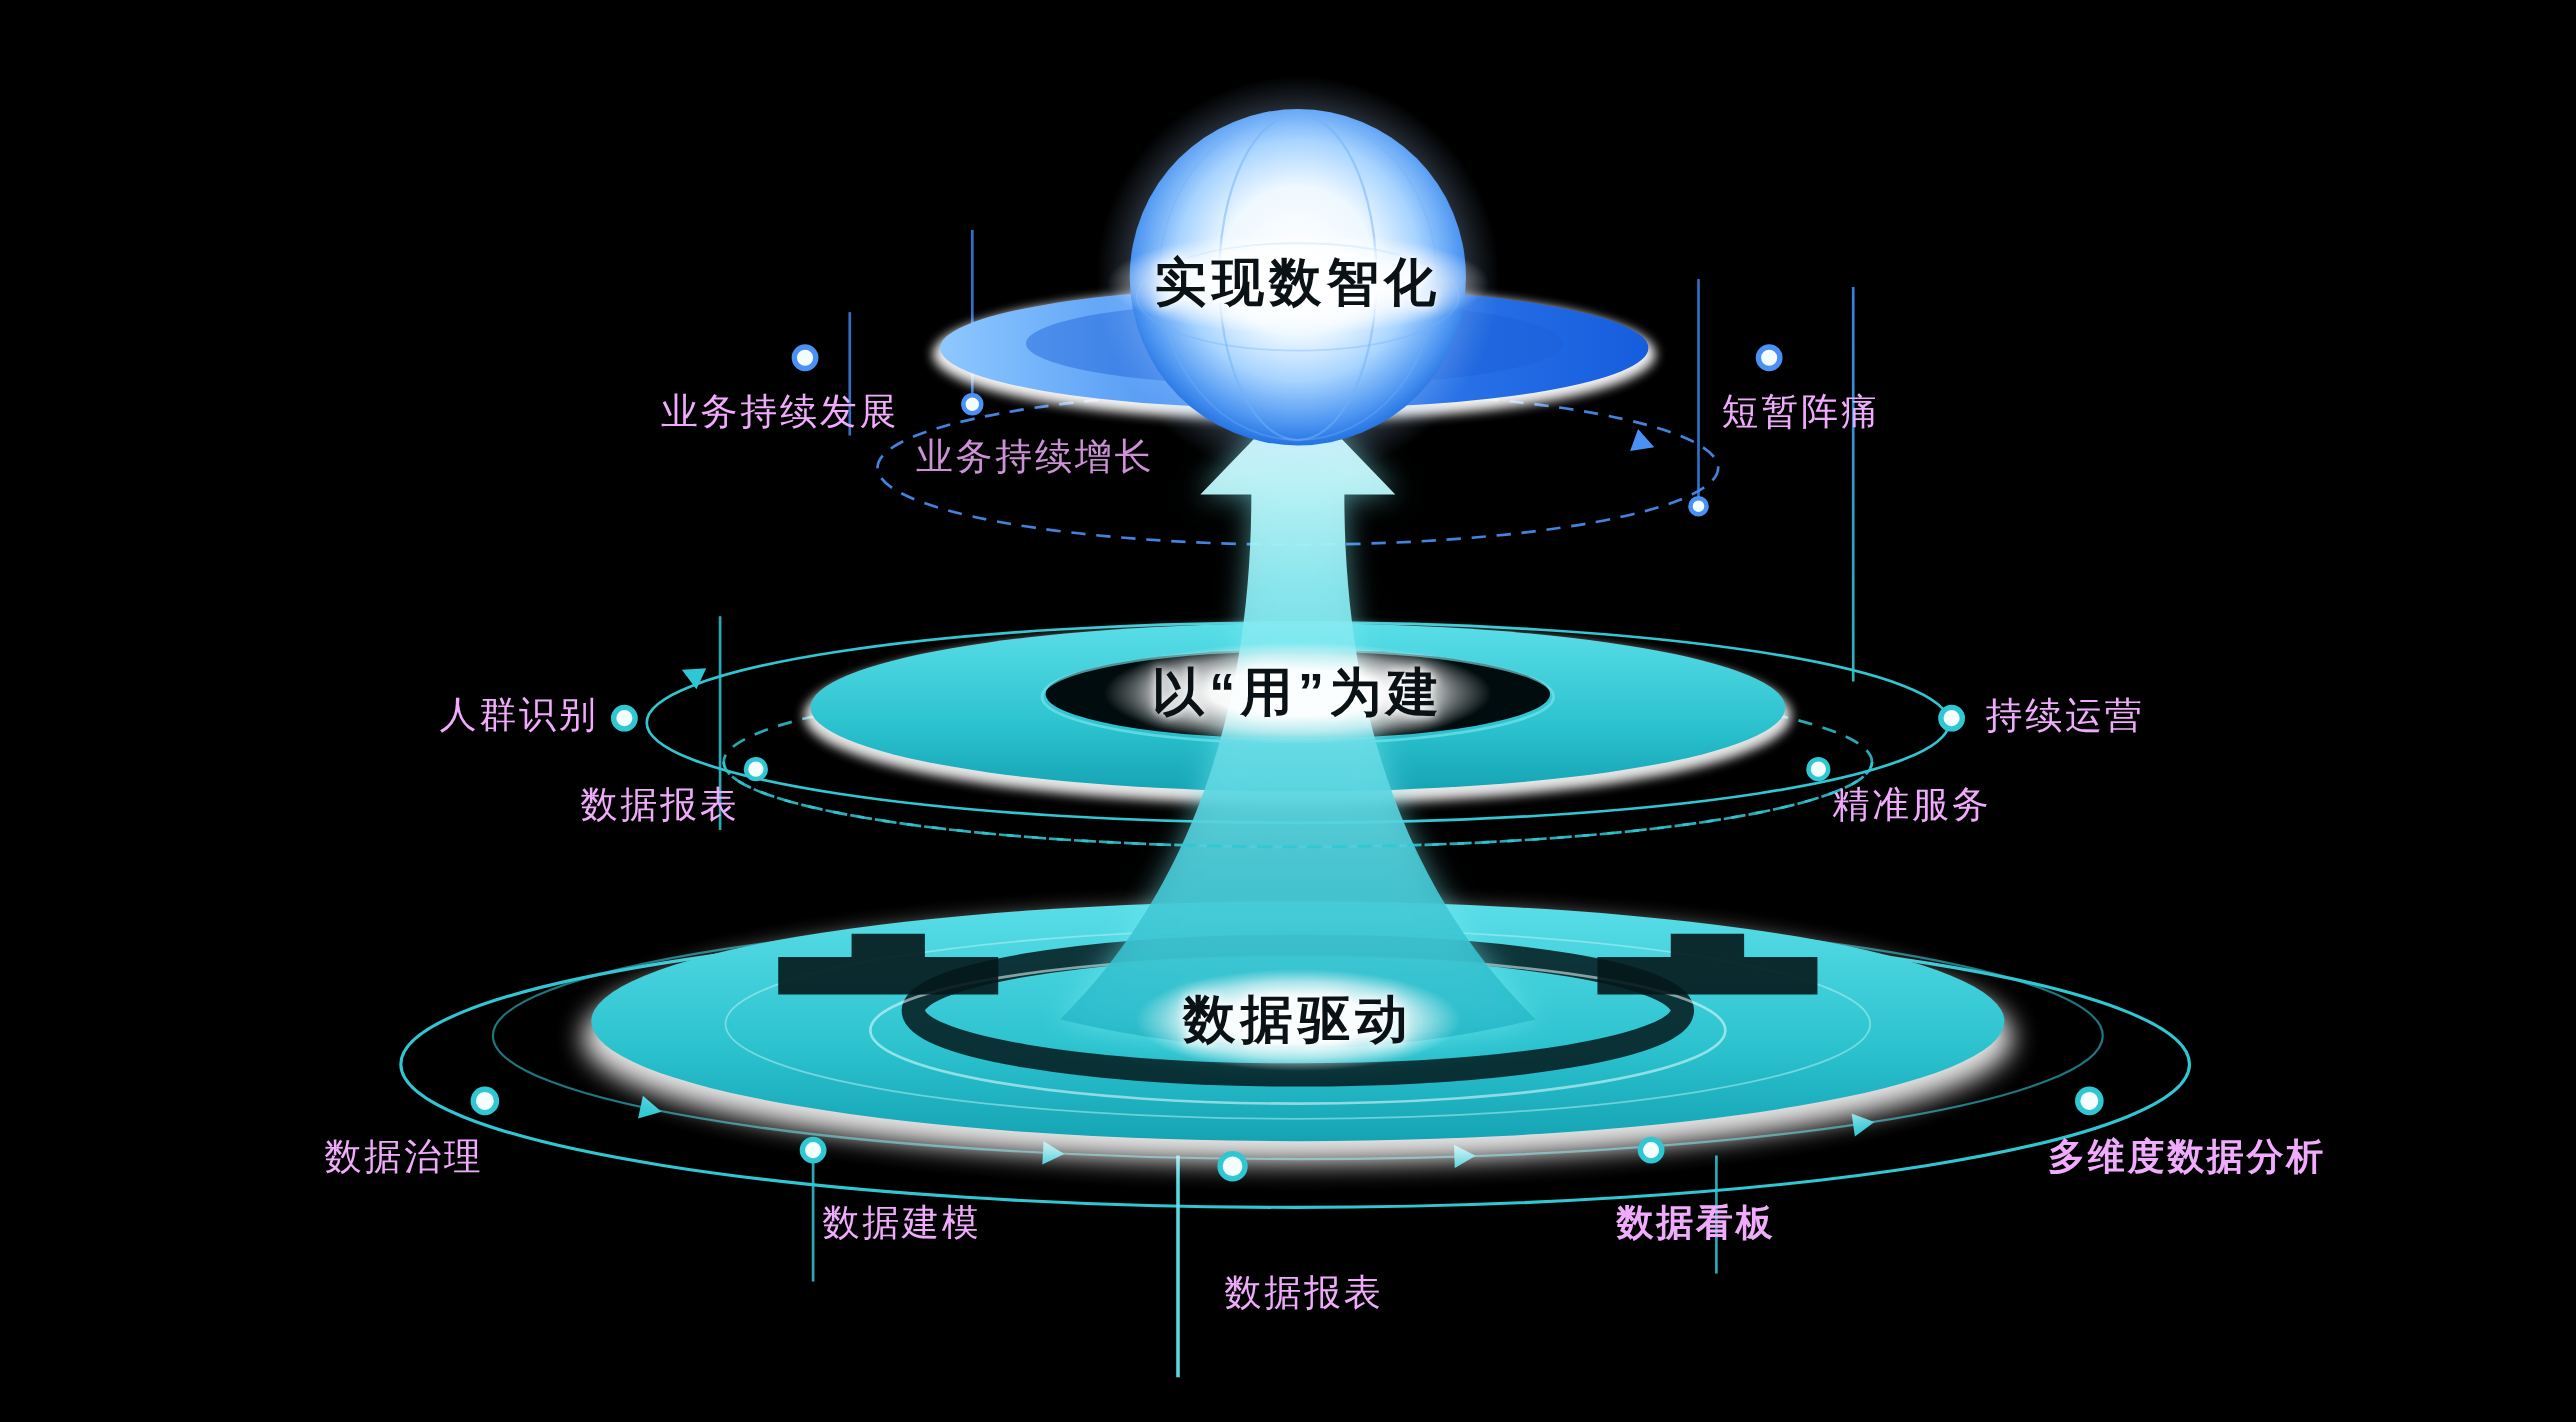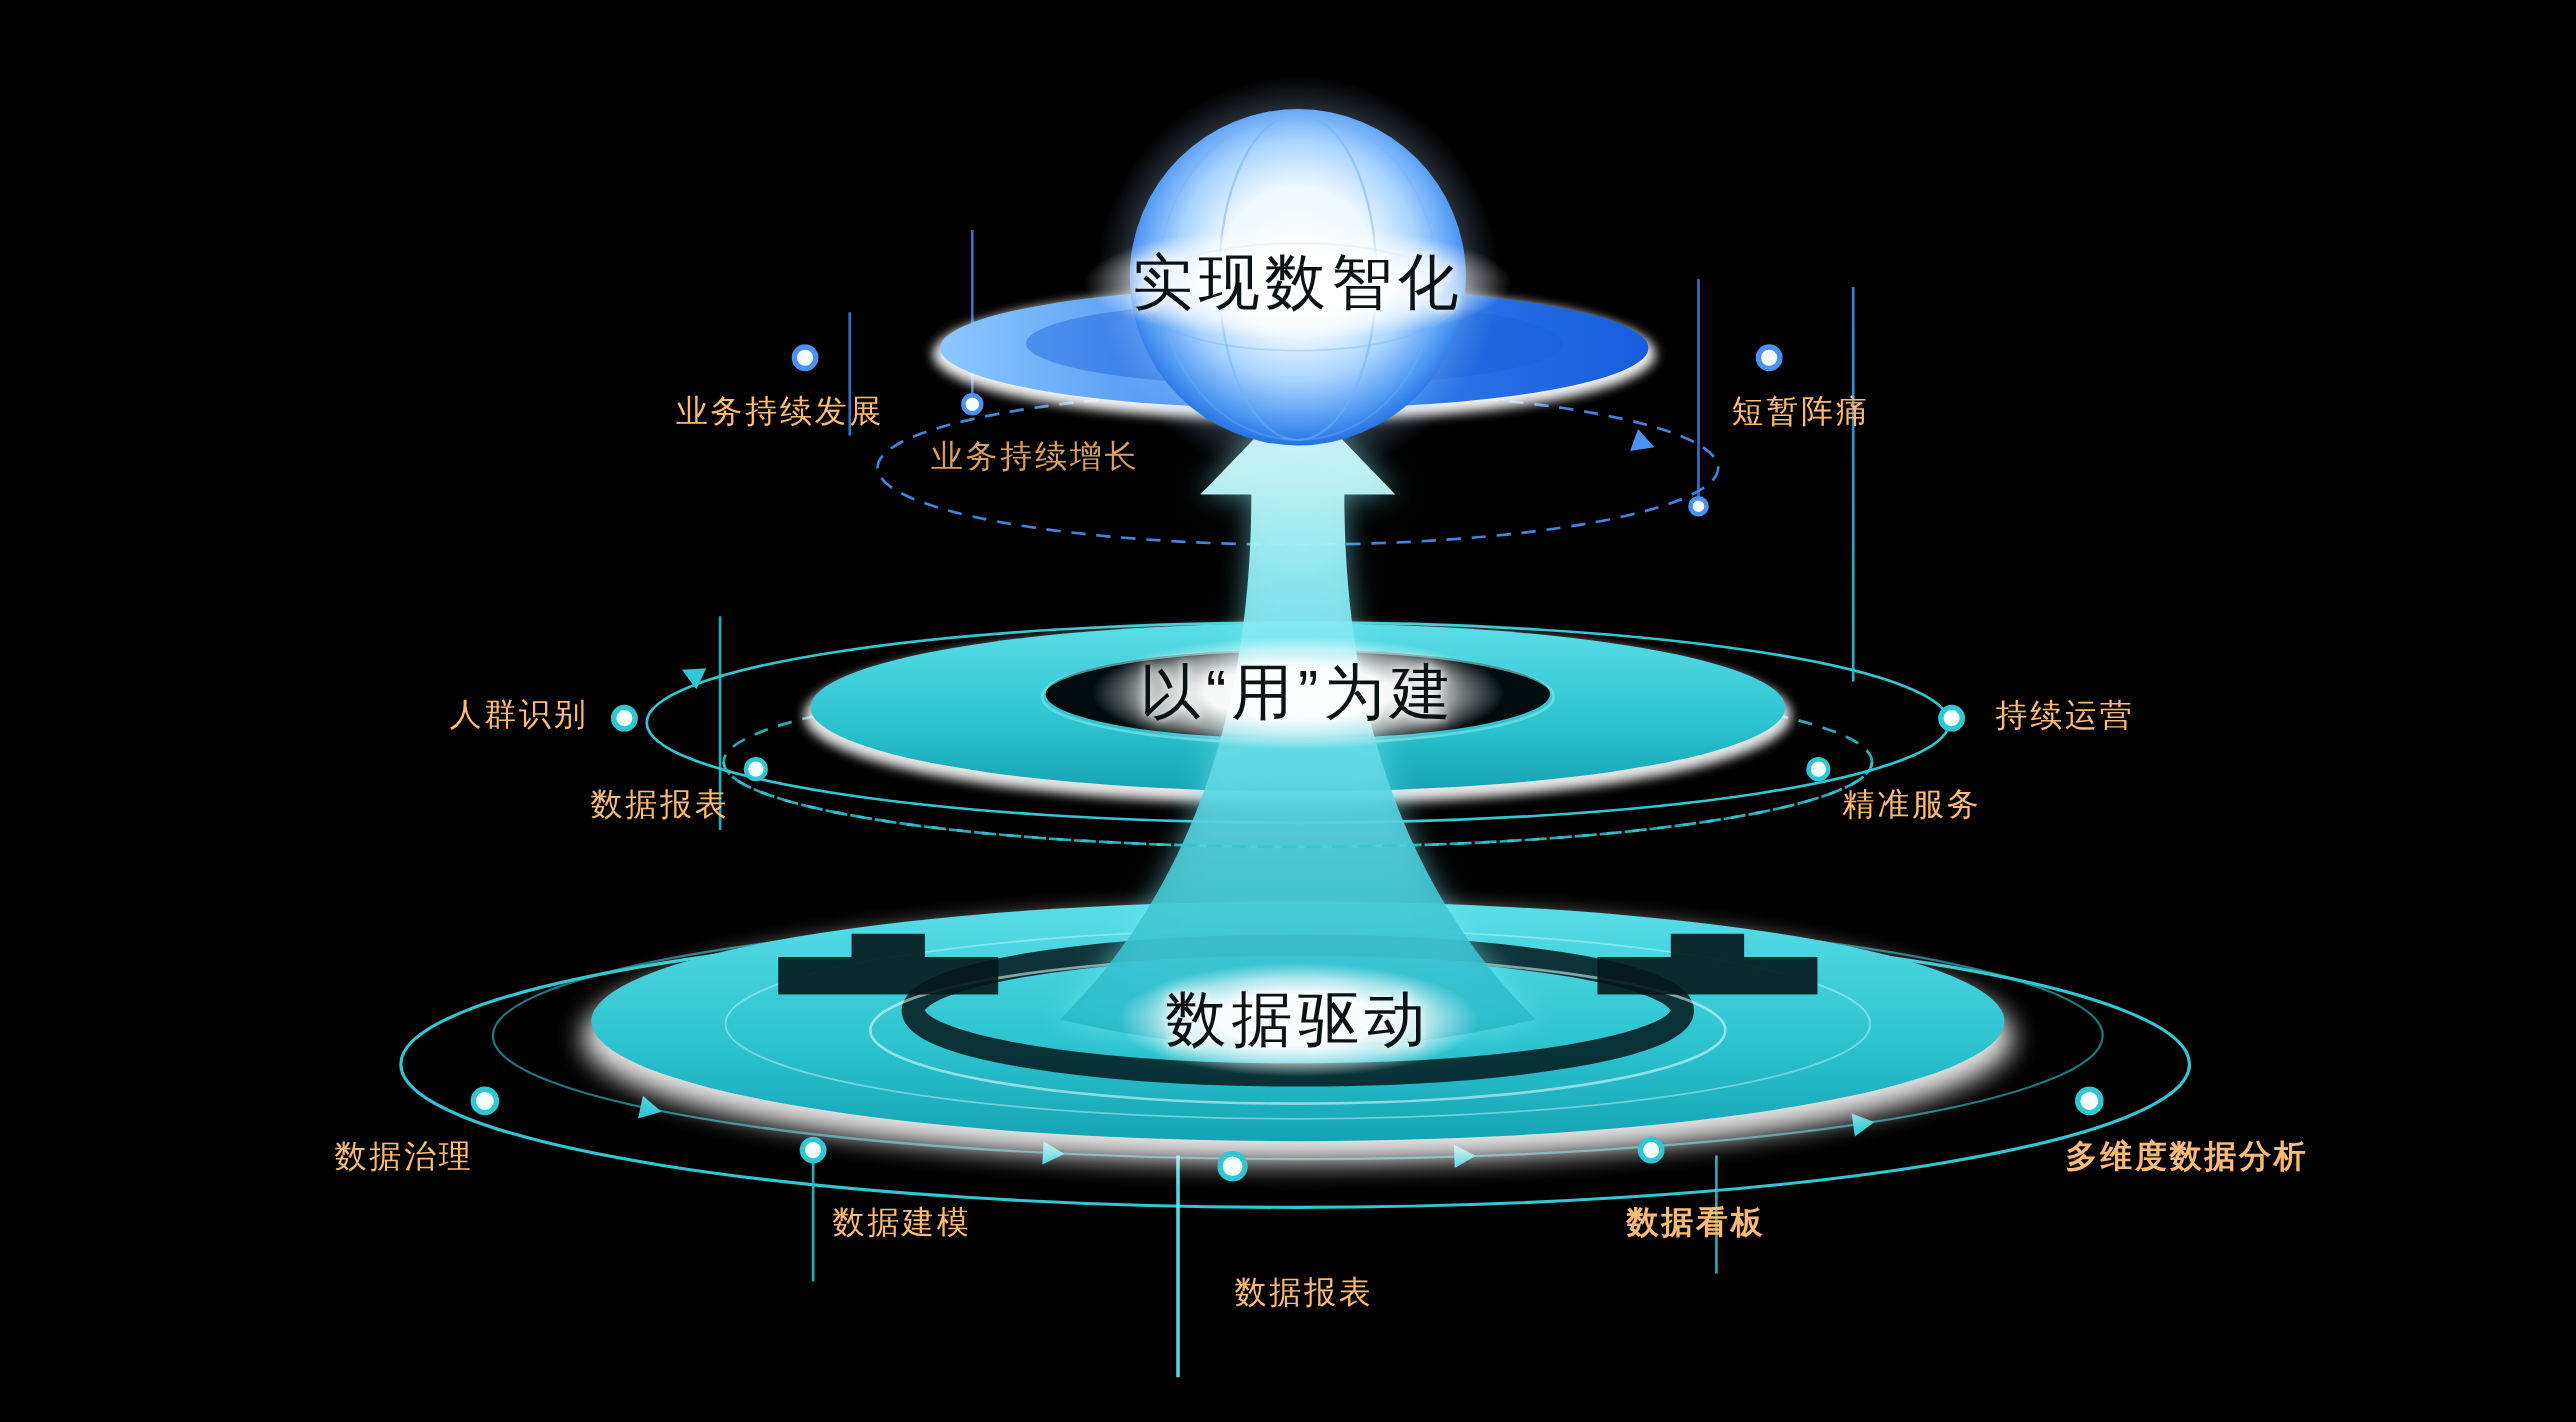--- a/index.html
+++ b/index.html
@@ -23,35 +23,35 @@
   .labels-layer {
     position: absolute;
     left: 0; top: 0;
     width: 100%; height: 100%;
     z-index: 5;
     pointer-events: none;
   }
   .tier-label {
     position: absolute;
     transform: translate(-50%, -50%);
-    font-size: 61px;
-    font-weight: 400;
+    font-size: 52px;
+    font-weight: 700;
     color: #0b1216;
     white-space: nowrap;
     letter-spacing: 5.4px;
     padding: 16px 48px;
     border-radius: 894px;
     background: radial-gradient(closest-side, rgba(255,255,255,0.97) 45%, rgba(255,255,255,0.55) 75%, rgba(255,255,255,0) 100%);
     text-shadow: 0 0 9px #ffffff, 0 0 21.5px #ffffff;
   }
   .sat-label {
     position: absolute;
     transform: translate(-50%, -50%);
-    font-size: 32px;
-    color: #fdba74;
+    font-size: 37px;
+    color: #f0abfc;
     white-space: nowrap;
     letter-spacing: 2.7px;
   }
 </style>
 </head>
 <body>
 
 <div class="stage">
 
   <svg width="2576" height="1422" viewBox="0 0 2880 1590">

